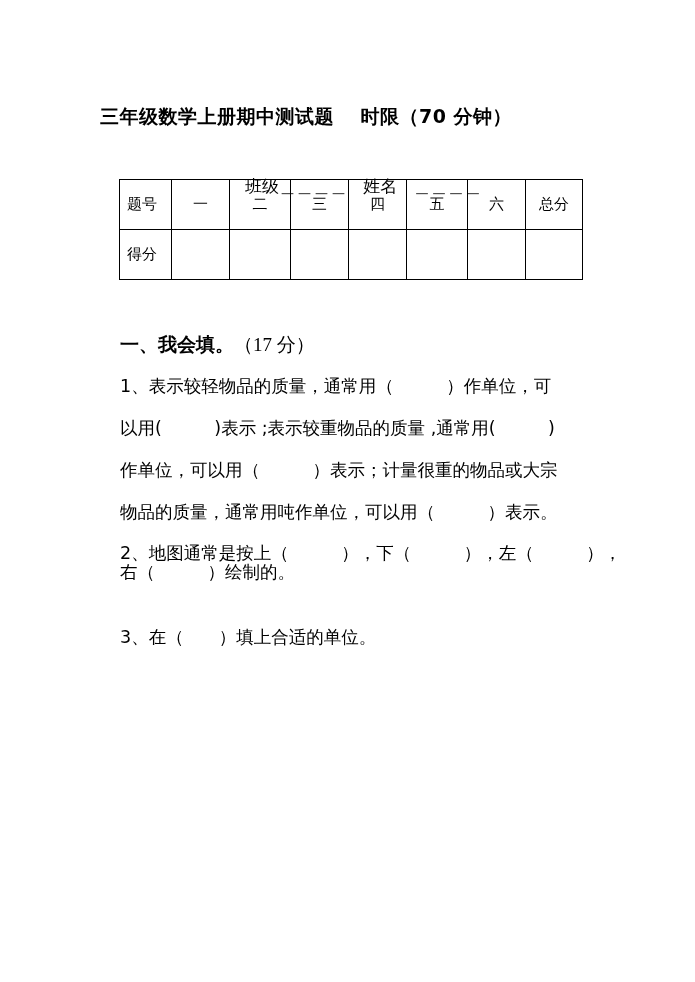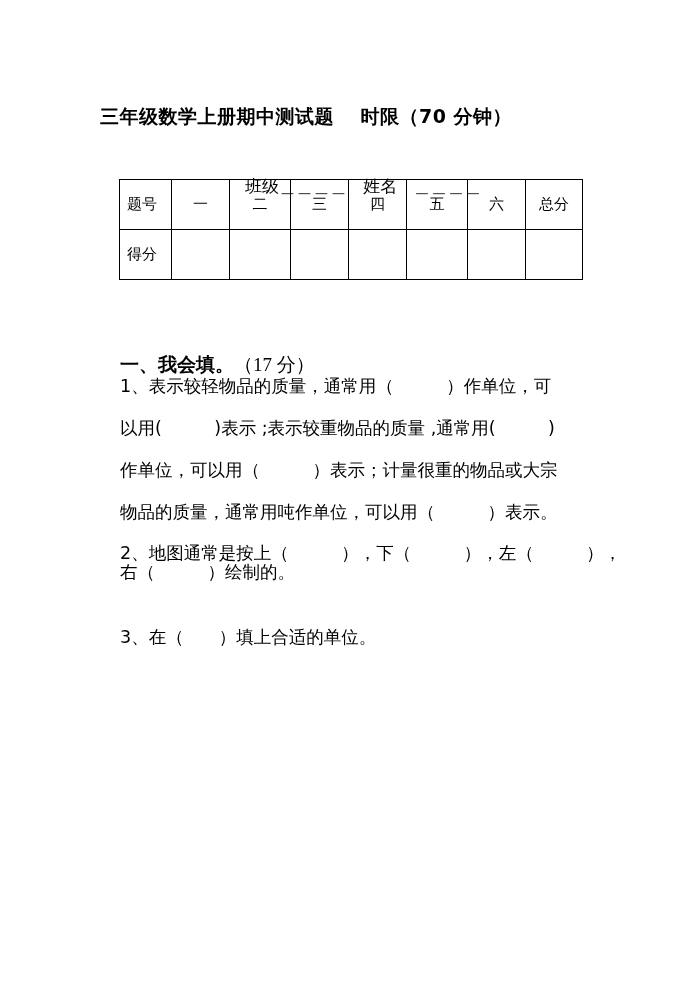--- a/index.html
+++ b/index.html
@@ -4,21 +4,21 @@
   <style>
     html, body { margin: 0; padding: 0; background: #ffffff; }
     body { width: 695px; height: 982px; position: relative; overflow: hidden;
            font-family: "DejaVu Sans", "Liberation Sans", sans-serif; color: #000; }
     .title { position: absolute; top: 104px; left: 0; width: 612px; text-align: center;
              font-size: 19px; font-weight: bold; letter-spacing: 0.5px; white-space: pre; }
     .info { position: absolute; top: 147px; left: 245px; font-size: 17px; white-space: pre; margin-top: 28px; }
     table.score { position: absolute; left: 119px; top: 179px; border-collapse: collapse; }
     table.score td { border: 1.3px solid #000; height: 49px; font-size: 15px; text-align: center; padding: 0; }
     table.score td.lbl { text-align: left; padding-left: 7px; font-family: Liberation Mono, monospace; }
-    .section { position: absolute; left: 120px; top: 352px; font-size: 19px; white-space: pre; }
+    .section { position: absolute; left: 120px; top: 332px; font-size: 19px; white-space: pre; }
     .section b { font-weight: bold; }
     .section .pts { font-family: "Liberation Serif", serif; font-size: 19px; }
     .line { position: absolute; left: 120px; font-size: 17.5px; white-space: pre; }
   </style>
 </head>
 <body>
 
 <div class="title"><span>三年级数学上册期中测试题</span>　 <span>时限（70 分钟）</span></div>
 
 <div class="info"><span>班级</span><span>＿＿＿＿</span>   <span>姓名</span>   <span>＿＿＿＿</span></div>

